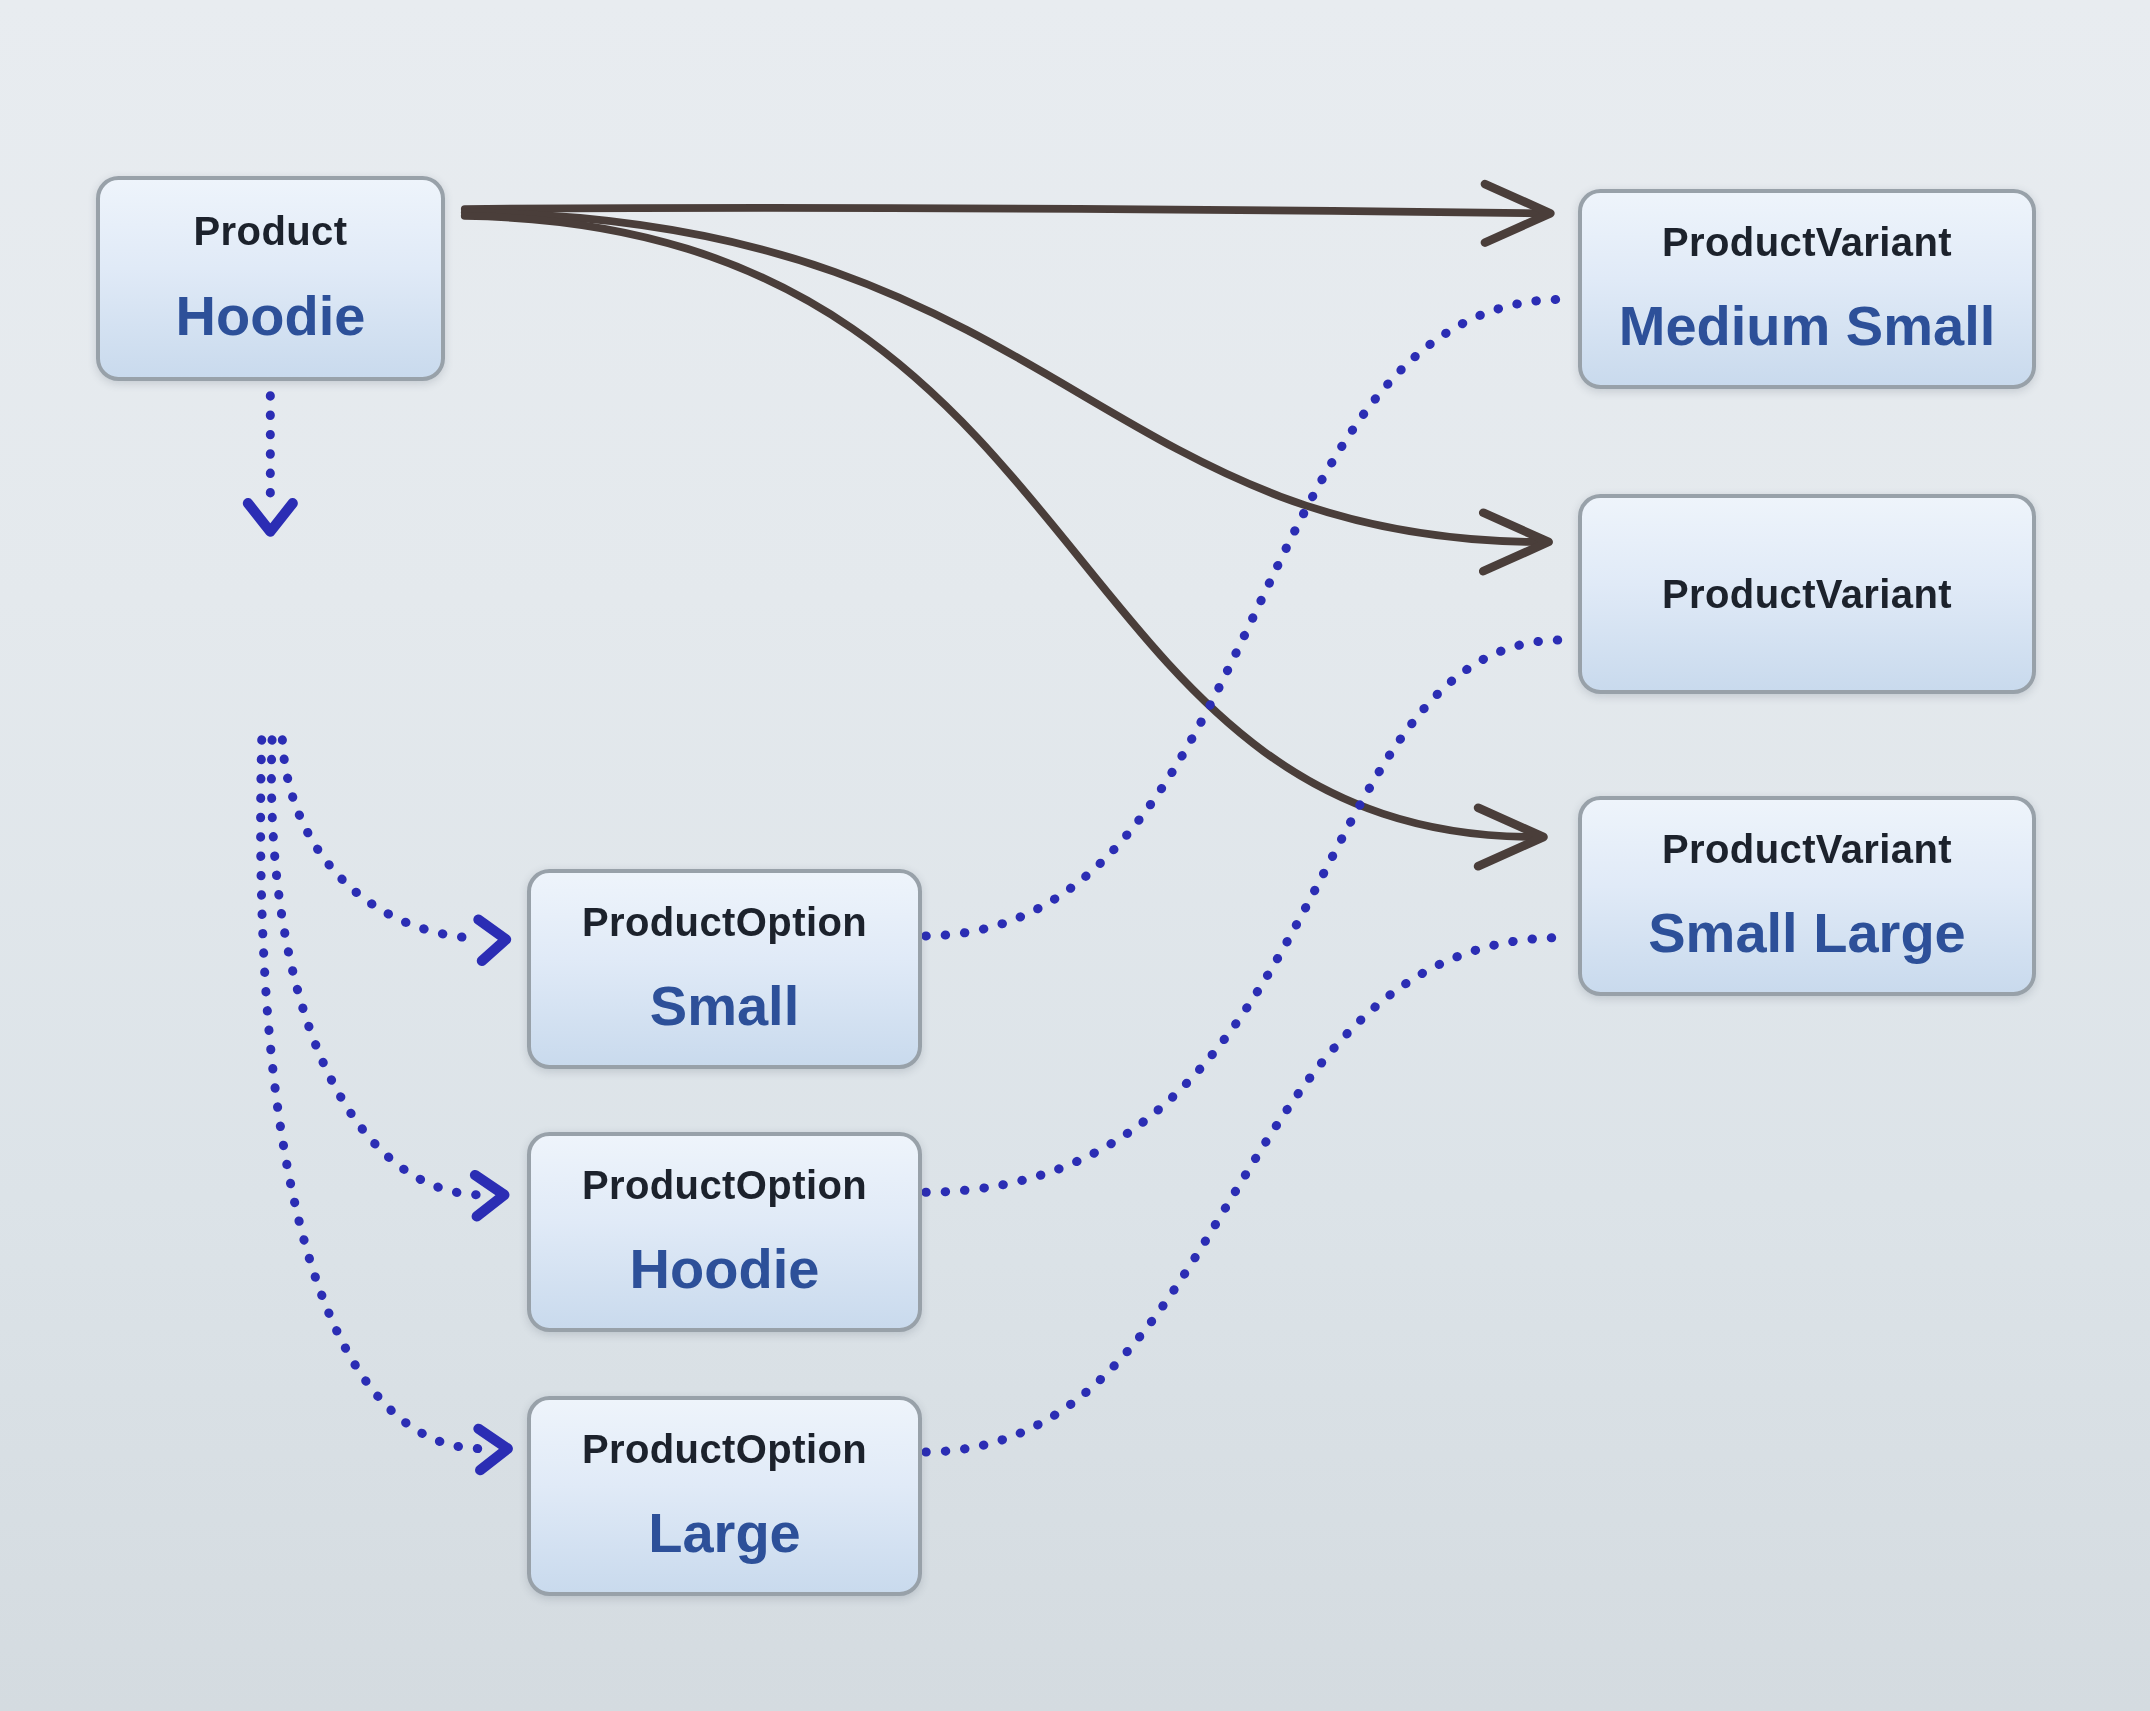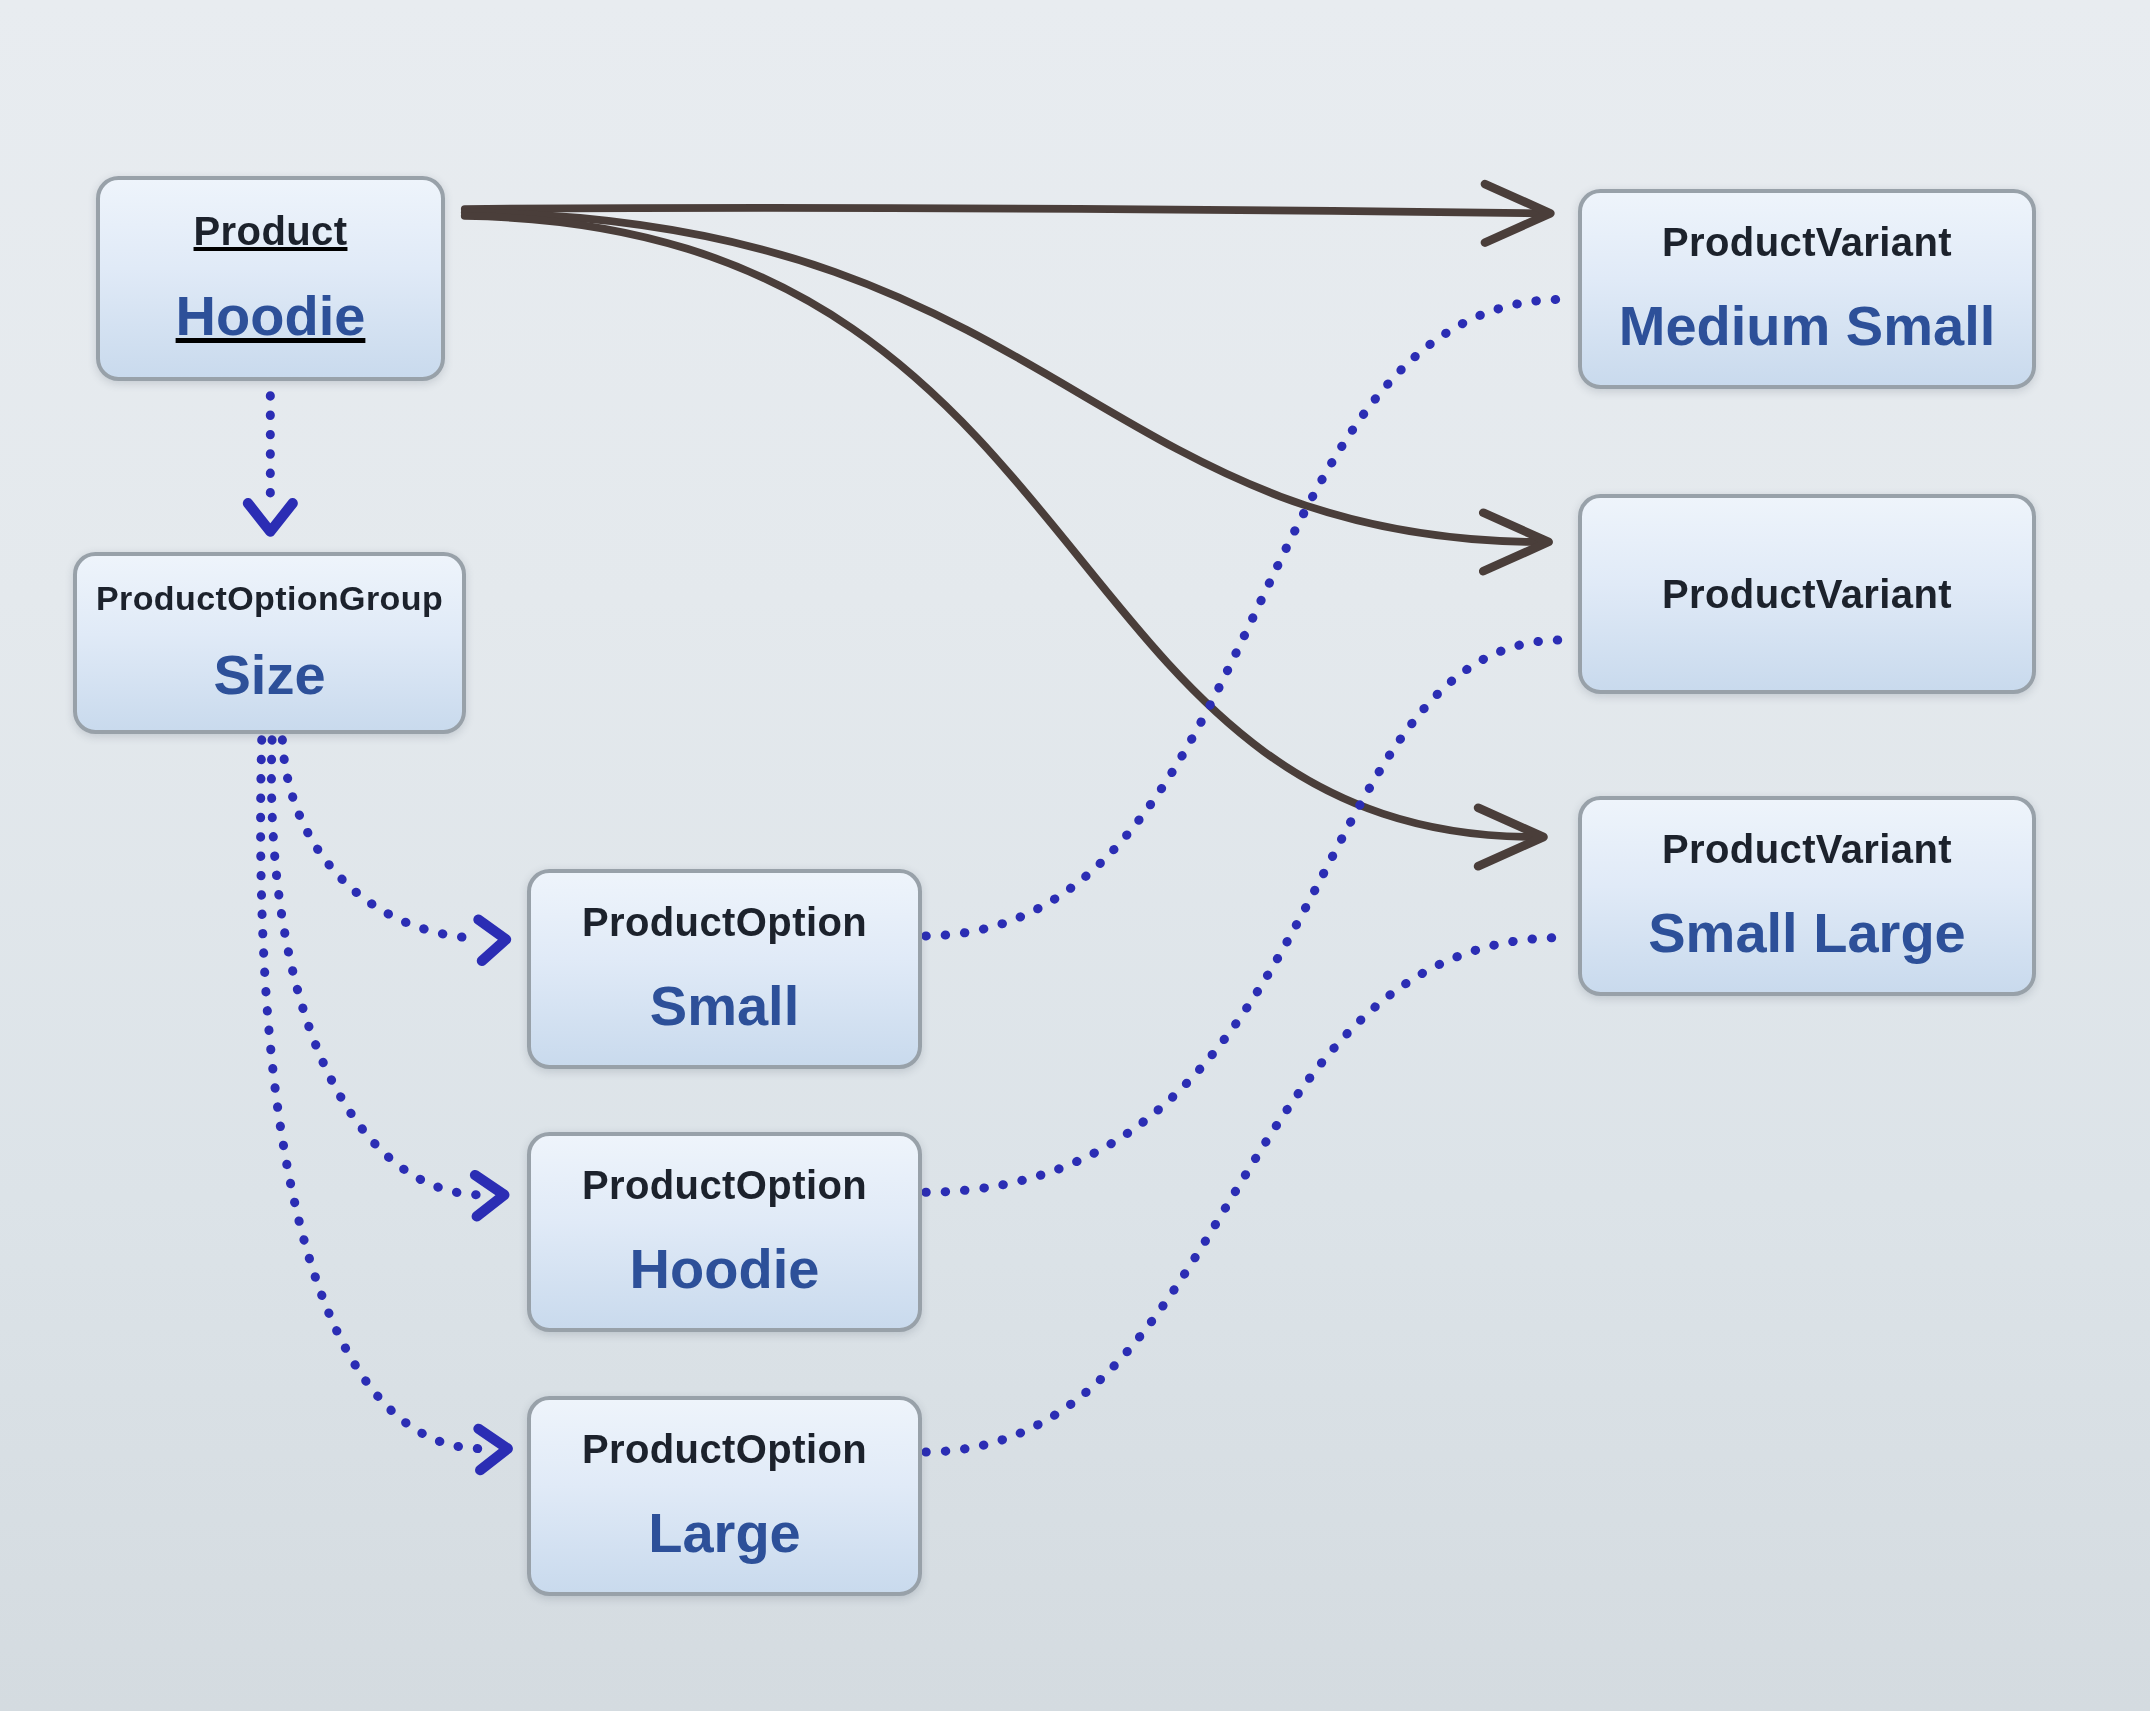--- a/index.html
+++ b/index.html
@@ -63,21 +63,21 @@
     color: #1c222c;
     letter-spacing: 0.4px;
   }
   .node .value {
     font-weight: bold;
     font-size: 56px;
     color: #2d5099;
   }
   .node.small-title .type { font-size: 34px; }
 
-  .pos-product        { left: 96px;  top: 176px; width: 349px; height: 205px; text-decoration: underline; }
+  .pos-product        { left: 96px;  top: 176px; width: 349px; height: 205px; }
   .pos-option-group   { left: 73px;   top: 552px; width: 393px; height: 182px; }
   .pos-option-small   { left: 527px;  top: 869px; width: 395px; height: 200px; }
   .pos-option-medium  { left: 527px;  top: 1132px; width: 395px; height: 200px; }
   .pos-option-large   { left: 527px;  top: 1396px; width: 395px; height: 200px; }
   .pos-variant-small  { left: 1578px; top: 189px; width: 458px; height: 200px; }
   .pos-variant-medium { left: 1578px; top: 494px; width: 458px; height: 200px; }
   .pos-variant-large  { left: 1578px; top: 796px; width: 458px; height: 200px; }
 </style>
 </head>
 <body>
@@ -110,24 +110,20 @@
     <path class="edge-dotted" d="M 1076 1088 C 1480 1084, 1440 352, 1814 348" stroke="#2b2db4"></path>
     <path class="edge-dotted" d="M 1076 1386 C 1560 1382, 1510 748, 1812 744" stroke="#2b2db4"></path>
     <path class="edge-dotted" d="M 1076 1688 C 1440 1684, 1420 1094, 1812 1090" stroke="#2b2db4"></path>
   </svg>
 
   <div class="node pos-product">
     <div class="type">Product</div>
     <div class="value">Hoodie</div>
   </div>
 
-  <div class="node small-title pos-option-group">
-    <div class="type">ProductOptionGroup</div>
-    <div class="value">Size</div>
-  </div>
 
   <div class="node pos-option-small">
     <div class="type">ProductOption</div>
     <div class="value">Small</div>
   </div>
 
   <div class="node pos-option-medium">
     <div class="type">ProductOption</div>
     <div class="value">Hoodie</div>
   </div>

